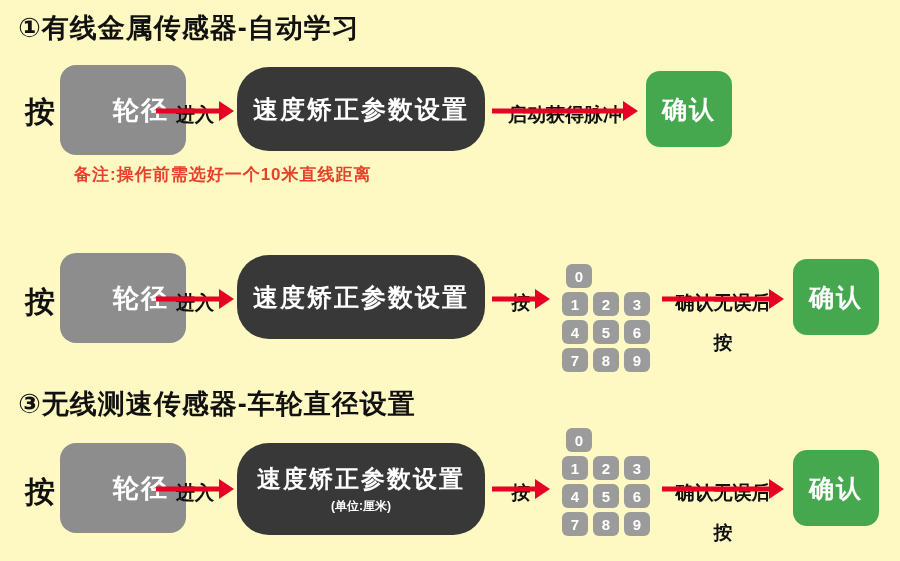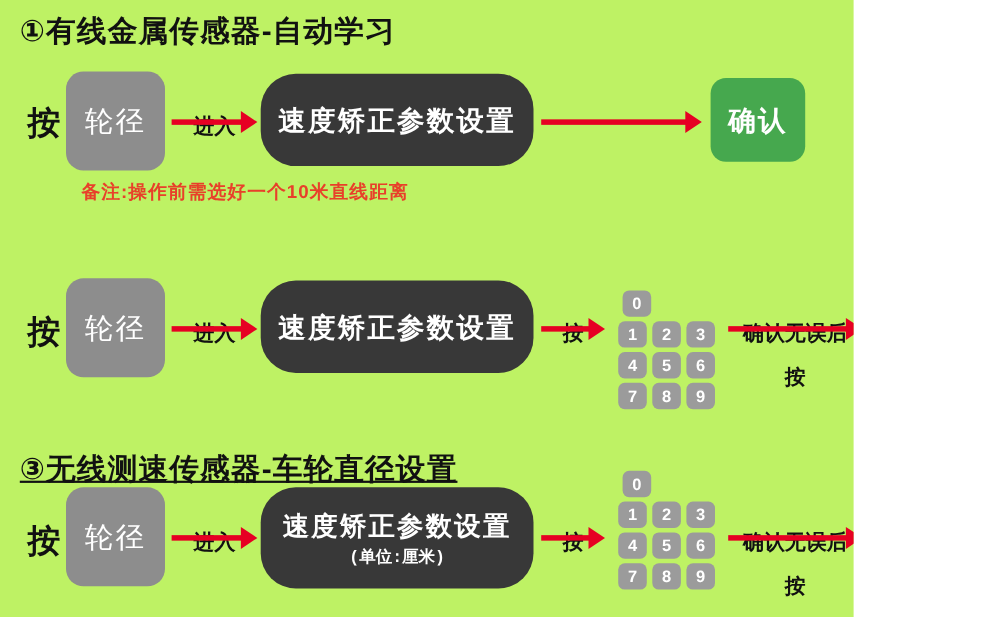--- a/index.html
+++ b/index.html
@@ -1,21 +1,21 @@
 <!DOCTYPE html>
 <html><head>
 <meta charset="utf-8">
 <style>
   html, body { margin: 0; padding: 0; background: #ffffff; }
   body { font-family: "Liberation Sans", "DejaVu Sans", sans-serif; }
   .canvas {
     position: relative;
-    width: 776px;
+    width: 900px;
     height: 561px;
-    background: #bef264;
+    background: #fef9c3;
     overflow: hidden;
   }
   .heading {
     position: absolute;
     font-size: 27px;
     font-weight: bold;
     color: #111111;
     letter-spacing: 1px;
     white-space: nowrap;
   }
@@ -26,48 +26,48 @@
     color: #111111;
   }
   .wheel {
     position: absolute;
     width: 90px;
     height: 90px;
     background: #8d8d8d;
     border-radius: 16px;
     color: #ffffff;
     font-size: 26px;
-    font-weight: normal;
+    font-weight: bold;
     letter-spacing: 2px;
     display: flex;
     align-items: center;
     justify-content: center;
+    padding-left: 36px;
   }
   .settings {
     position: absolute;
     background: #383838;
     border-radius: 32px;
     color: #ffffff;
     display: flex;
     flex-direction: column;
     align-items: center;
     justify-content: center;
   }
   .settings .main {
     font-size: 25px;
     font-weight: bold;
     letter-spacing: 2px;
     white-space: nowrap;
   }
   .settings .sub {
-    font-size: 15px;
+    font-size: 12px;
     font-weight: bold;
     margin-top: 3px;
     white-space: nowrap;
-    font-family: Liberation Mono, monospace;
   }
   .confirm {
     position: absolute;
     width: 86px;
     height: 76px;
     background: #46a84e;
     border-radius: 14px;
     color: #ffffff;
     font-size: 25px;
     font-weight: bold;
@@ -146,20 +146,21 @@
   <div class="arrow-label" style="left:156px; top:74px; width:78px;">进入</div>
   <div class="arrow" style="left:156px; top:100px; width:78px;">
     <div class="shaft"></div>
     <div class="head"></div>
   </div>
 
   <div class="settings" style="left:237px; top:67px; width:248px; height:84px;">
     <div class="main">速度矫正参数设置</div>
   </div>
 
+  <div class="arrow-label" style="left:480px; top:74px; width:170px;">启动获得脉冲</div>
   <div class="arrow" style="left:492px; top:100px; width:146px;">
     <div class="shaft"></div>
     <div class="head"></div>
   </div>
 
   <div class="confirm" style="left:646px; top:71px;">确认</div>
 
   <div class="note" style="left:62px; top:163px;">备注:操作前需选好一个10米直线距离</div>
 
 
@@ -206,21 +207,21 @@
 
   <div class="arrow-label" style="left:652px; top:262px; width:142px;">确认无误后</div>
   <div class="arrow" style="left:662px; top:288px; width:122px;">
     <div class="shaft"></div>
     <div class="head"></div>
   </div>
   <div class="arrow-label" style="left:662px; top:302px; width:122px;">按</div>
 
   <div class="confirm" style="left:793px; top:259px;">确认</div>
 
-  <div class="heading" style="left:18px; top:408px;text-decoration:underline;">③无线测速传感器-车轮直径设置</div>
+  <div class="heading" style="left:18px; top:386px;">③无线测速传感器-车轮直径设置</div>
 
   <div class="press" style="left:25px; top:472px;">按</div>
 
   <div class="wheel" style="left:60px; top:443px;">轮径</div>
 
   <div class="arrow-label" style="left:156px; top:452px; width:78px;">进入</div>
   <div class="arrow" style="left:156px; top:478px; width:78px;">
     <div class="shaft"></div>
     <div class="head"></div>
   </div>

